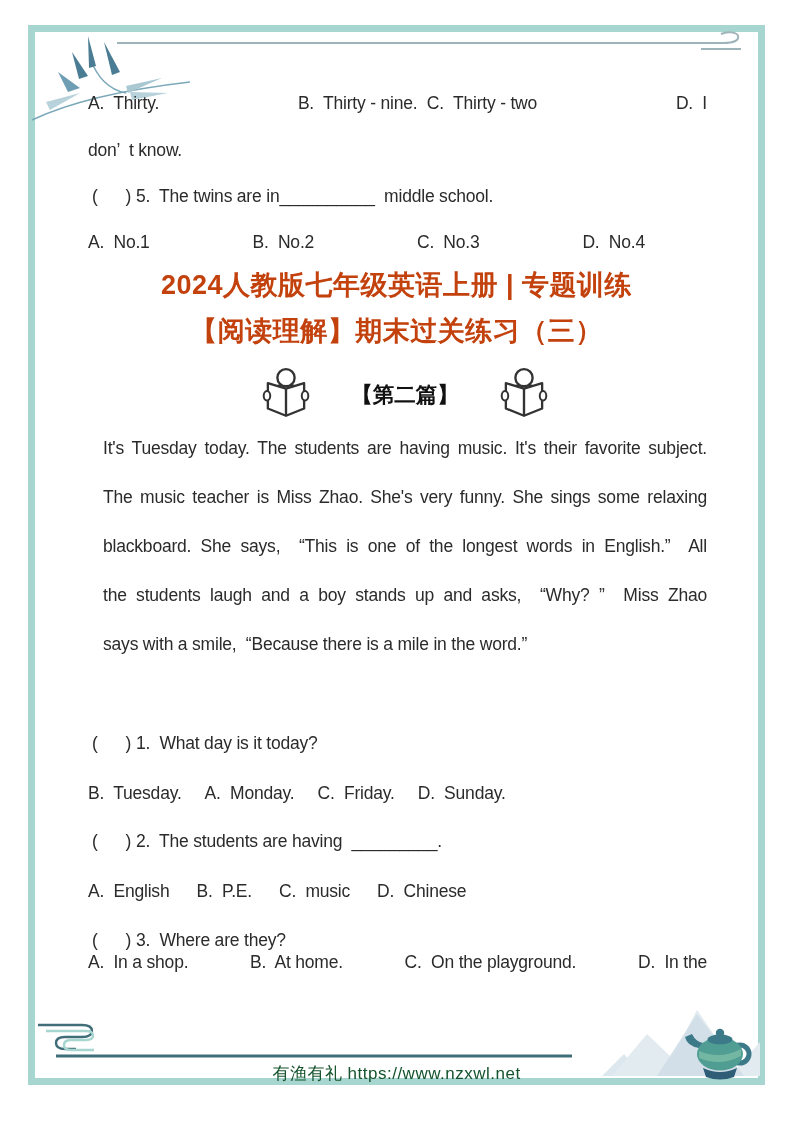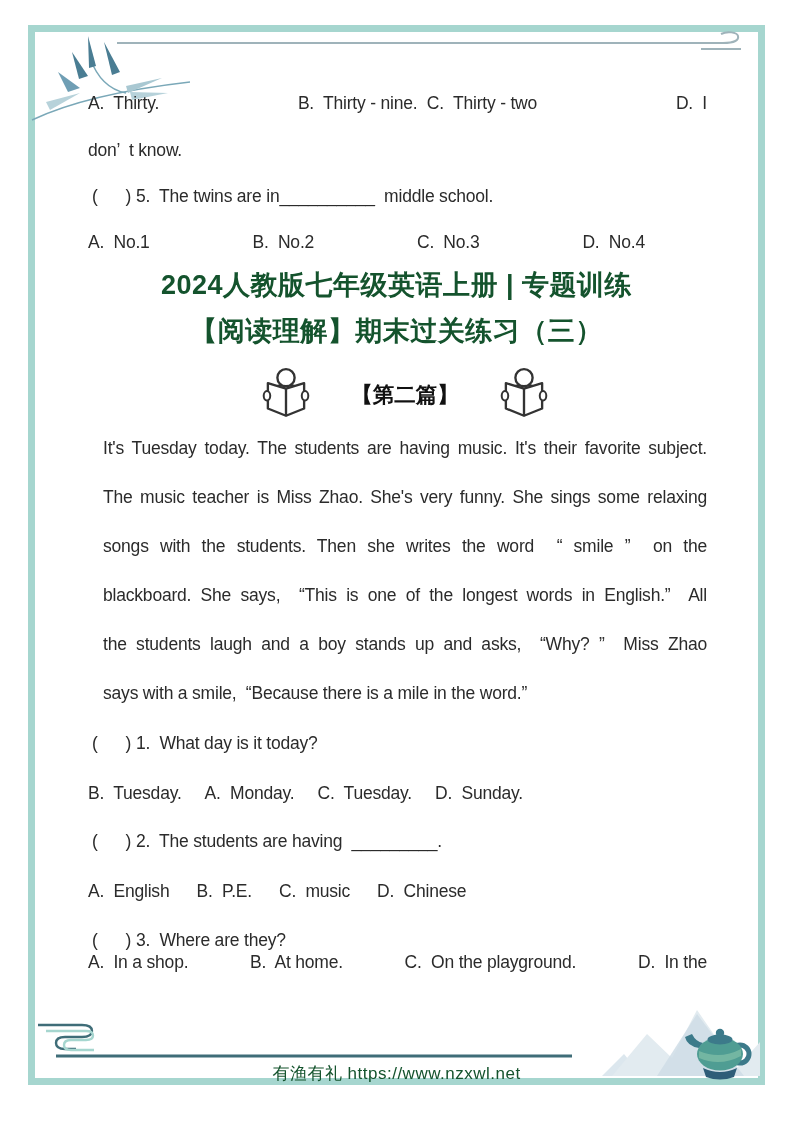--- a/index.html
+++ b/index.html
@@ -7,21 +7,21 @@
         font-family:"Liberation Sans","DejaVu Sans",sans-serif;color:#2b2b2b;}
   .frame{position:absolute;left:28px;top:25px;width:737px;height:1060px;
          box-sizing:border-box;border:7px solid #a6d6cf;z-index:1;}
   .decor{position:absolute;z-index:2;}
   .line{position:absolute;left:88px;right:86px;height:40px;line-height:40px;
         font-size:17.5px;letter-spacing:-0.2px;white-space:pre-wrap;z-index:3;}
   .stem{left:92px;}
   .flexbetween{display:flex;justify-content:space-between;text-align:center;}
   .flexgap{display:flex;}
   .title{position:absolute;left:0;right:0;height:46px;line-height:46px;text-align:center;
-         font-size:27px;font-weight:bold;color:#14532d;letter-spacing:0.5px;z-index:3;}
+         font-size:27px;font-weight:bold;color:#c2410c;letter-spacing:0.5px;z-index:3;}
   .heading-row{position:absolute;top:358px;left:0;right:0;height:72px;display:flex;
                justify-content:center;align-items:center;gap:36px;z-index:3;margin-left:17px;}
   .heading-text{font-size:21.5px;font-weight:bold;color:#111111;}
   .passage{position:absolute;top:424px;left:88px;right:86px;z-index:3;}
   .passage .pline{height:49px;line-height:49px;font-size:17.5px;letter-spacing:-0.2px;
                   white-space:pre-wrap;margin-left:15px;}
   .just{text-align:justify;text-align-last:justify;}
   .footer-line{position:absolute;z-index:2;}
   .footer-text{position:absolute;top:1062px;left:0;right:0;text-align:center;
                font-size:17px;color:#14532d;z-index:5;letter-spacing:0.5px;}
@@ -85,31 +85,30 @@
       <path d="M32 24 L12 18 L12 46 L32 54 L52 46 L52 18 L32 24 Z" fill="#ffffff" stroke="#333333" stroke-width="2.6" stroke-linejoin="round"></path>
       <path d="M32 24 L32 54" stroke="#333333" stroke-width="2.6"></path>
       <ellipse cx="11" cy="32" rx="3.6" ry="5.2" fill="#ffffff" stroke="#333333" stroke-width="2.2"></ellipse>
       <ellipse cx="53" cy="32" rx="3.6" ry="5.2" fill="#ffffff" stroke="#333333" stroke-width="2.2"></ellipse>
     </svg>
   </div>
 
   <div class="passage">
     <div class="pline just">It's Tuesday today. The students are having music. It's their favorite subject.</div>
     <div class="pline just">The music teacher is Miss Zhao. She's very funny. She sings some relaxing</div>
-    <div class="pline just">songs with the students. Then she writes the word  “ smile ”  on the</div>
     <div class="pline just">blackboard. She says,  “This is one of the longest words in English.”  All</div>
     <div class="pline just">the students laugh and a boy stands up and asks,  “Why? ”  Miss Zhao</div>
     <div class="pline">says with a smile,  “Because there is a mile in the word.”</div>
   </div>
 
   <div class="line stem" style="top:723px">(      ) 1.  What day is it today?</div>
   <div class="line flexgap" style="top:773px;gap:23px">
     <span>B.  Tuesday.</span>
     <span>A.  Monday.</span>
-    <span>C.  Tuesday.</span>
+    <span>C.  Friday.</span>
     <span>D.  Sunday.</span>
   </div>
 
   <div class="line stem" style="top:821px">(      ) 2.  The students are having  _________.</div>
   <div class="line flexgap" style="top:871px;gap:27px">
     <span>A.  English</span>
     <span>B.  P.E.</span>
     <span>C.  music</span>
     <span>D.  Chinese</span>
   </div>

